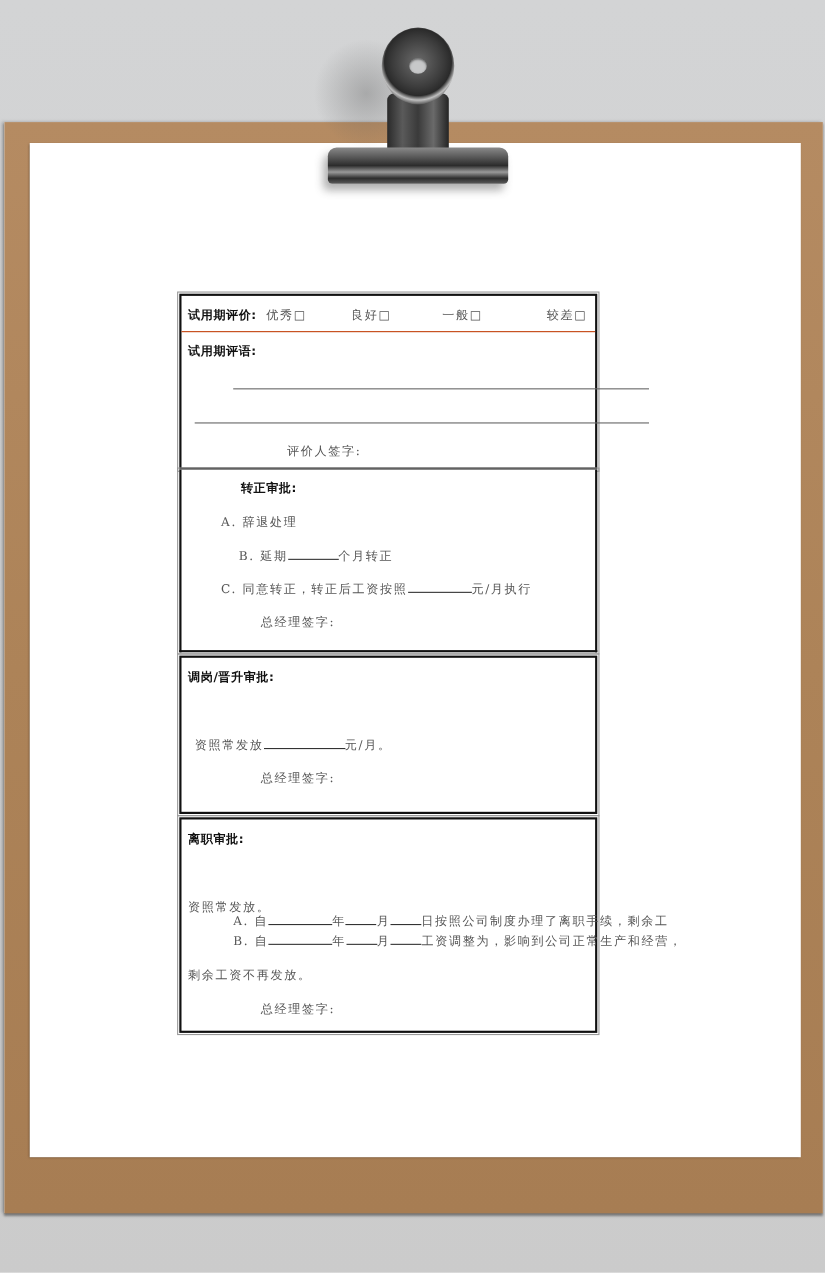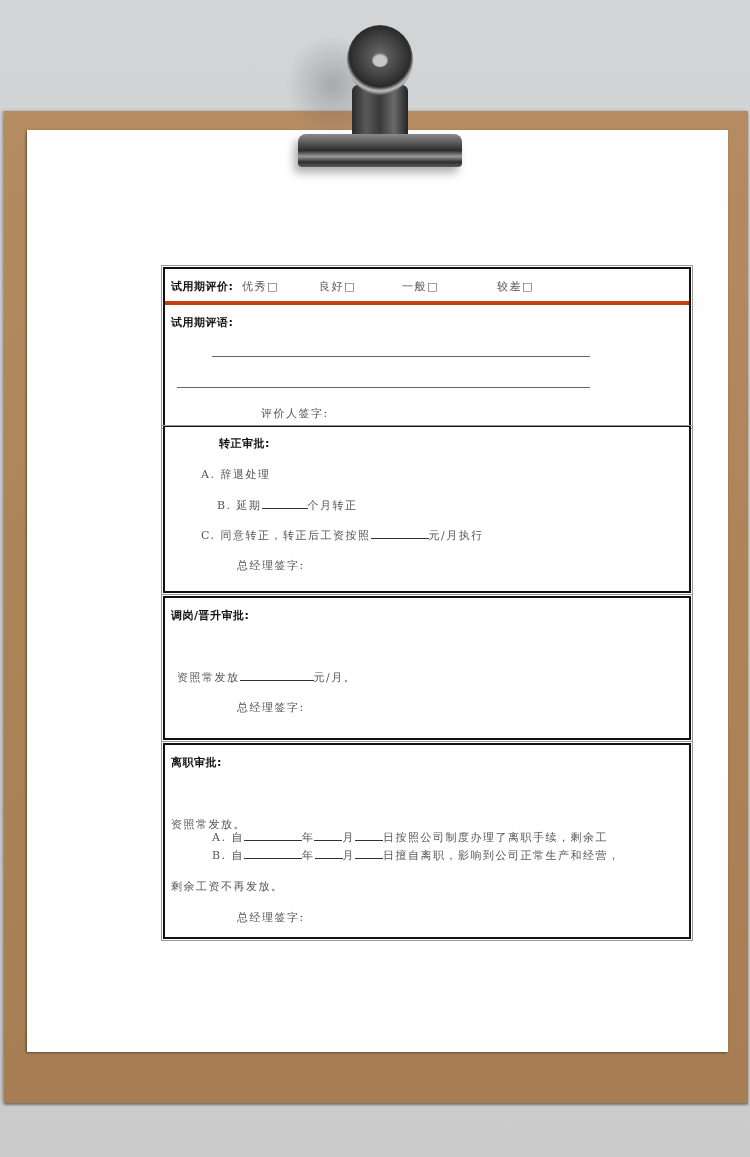--- a/index.html
+++ b/index.html
@@ -35,28 +35,28 @@
     background: linear-gradient(90deg,#2a2a2a 0%, #5a5a5a 25%, #3a3a3a 50%, #6a6a6a 75%, #242424 100%);
     border-radius: 6px 6px 0 0;
   }
   .clip-bar {
     position:absolute; left:298px; top:134px; width:164px; height:33px;
     background: linear-gradient(180deg,#8a8a8a 0%, #5c5c5c 25%, #2c2c2c 50%, #9a9a9a 68%, #2e2e2e 85%, #5a5a5a 100%);
     border-radius: 8px 8px 4px 4px;
     box-shadow: -4px 6px 8px rgba(80,80,80,0.45);
   }
   .form {
-    position:absolute; left:163px; top:267px; width:528px;
+    position:absolute; left:163px; top:267px; width:380px;
     font-size:11px; color:#555;
   }
   .section {
     border:2px solid #111; outline:1px solid #9a9a9a; outline-offset:1px;
     background:#fff; position:relative; box-sizing:border-box;
   }
-  .row { position:relative; border-top:4px solid #c2410c; }
+  .row { position:relative; border-top:1px solid #c2410c; }
   .row:first-child { border-top:none; }
   .hd { font-weight:bold; color:#111; font-family:"DejaVu Sans","Liberation Sans",sans-serif; font-size:11px; }
   .t { position:absolute; white-space:nowrap; letter-spacing:1.5px; }
   .blank { display:inline-block; border-bottom:1px solid #333; height:10px; vertical-align:baseline; }
   .line { position:absolute; height:1px; background:#666; }
   .gap { height:3px; }
 </style>
 </head>
 <body>
 
@@ -110,18 +110,18 @@
 
   <div class="gap"></div>
 
   <div class="section" style="height:196px;padding-left:48px;">
     <span class="t hd" style="left:6px;top:10px;letter-spacing:0.5px;">离职审批:</span>
     <span class="t" style="left:47px;top:41px;margin-top:44px;">
       <span>A. 自</span><span class="blank" style="width:58px;"></span><span>年</span><span class="blank" style="width:28px;"></span><span>月</span><span class="blank" style="width:28px;"></span><span>日按照公司制度办理了离职手续，剩余工</span>
     </span>
     <span class="t" style="left:6px;top:72px;">资照常发放。</span>
     <span class="t" style="left:47px;top:103px;">
-      <span>B. 自</span><span class="blank" style="width:58px;"></span><span>年</span><span class="blank" style="width:28px;"></span><span>月</span><span class="blank" style="width:28px;"></span><span>日擅自离职，影响到公司正常生产和经营，</span>
+      <span>B. 自</span><span class="blank" style="width:58px;"></span><span>年</span><span class="blank" style="width:28px;"></span><span>月</span><span class="blank" style="width:28px;"></span><span>工资调整为，影响到公司正常生产和经营，</span>
     </span>
     <span class="t" style="left:6px;top:134px;">剩余工资不再发放。</span>
     <span class="t" style="left:72px;top:165px;">总经理签字:</span>
   </div>
 </div>
 
 </body></html>

